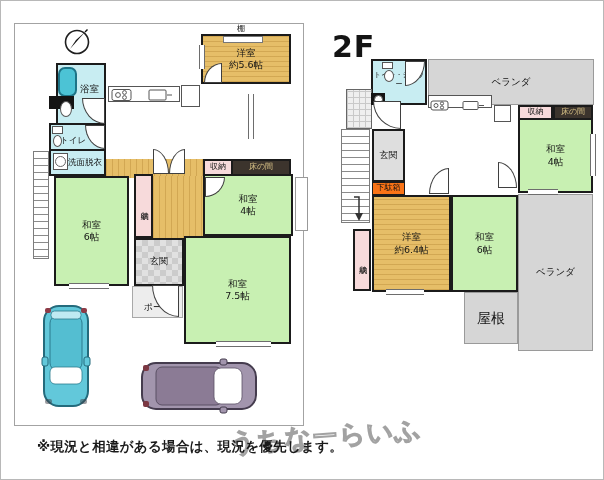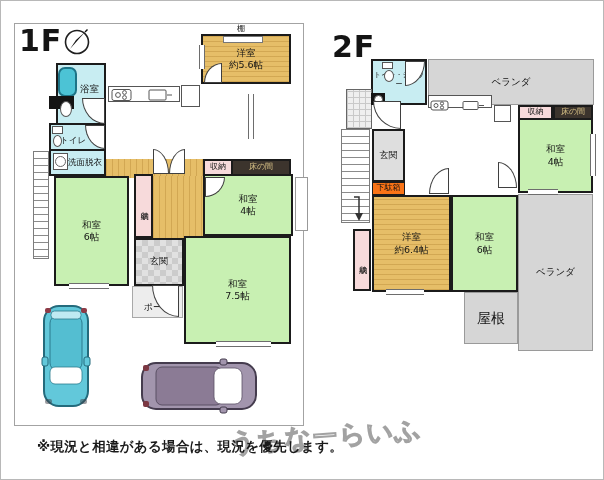--- a/index.html
+++ b/index.html
@@ -125,21 +125,20 @@
   #watermark{position:absolute;left:228px;top:418px;font-size:26px;font-weight:700;letter-spacing:1px;
              color:#ffffff;-webkit-text-stroke:1.1px #9e9e9e;transform:rotate(-4deg);opacity:.95;}
 </style>
 </head>
 <body>
 
 <div class="canvas">
 
   <div id="prop-line" class="abs"></div>
 
-  <div id="f1-label" class="floor-label">1F</div>
   <svg id="compass" width="28" height="28" viewBox="0 0 28 28">
     <circle cx="14" cy="15" r="11.5" fill="#fff" stroke="#1e1e1e" stroke-width="1.6"></circle>
     <polygon points="22,5 7,22 13,13" fill="#111"></polygon>
     <line x1="22" y1="5" x2="24.5" y2="2.5" stroke="#111" stroke-width="1.5"></line>
   </svg>
 
   <div id="f1-stairs" class="stairs"></div>
 
   <div id="f1-ldk-b" class="room wood"></div>
   <div id="f1-ldk-c" class="room wood"></div>

